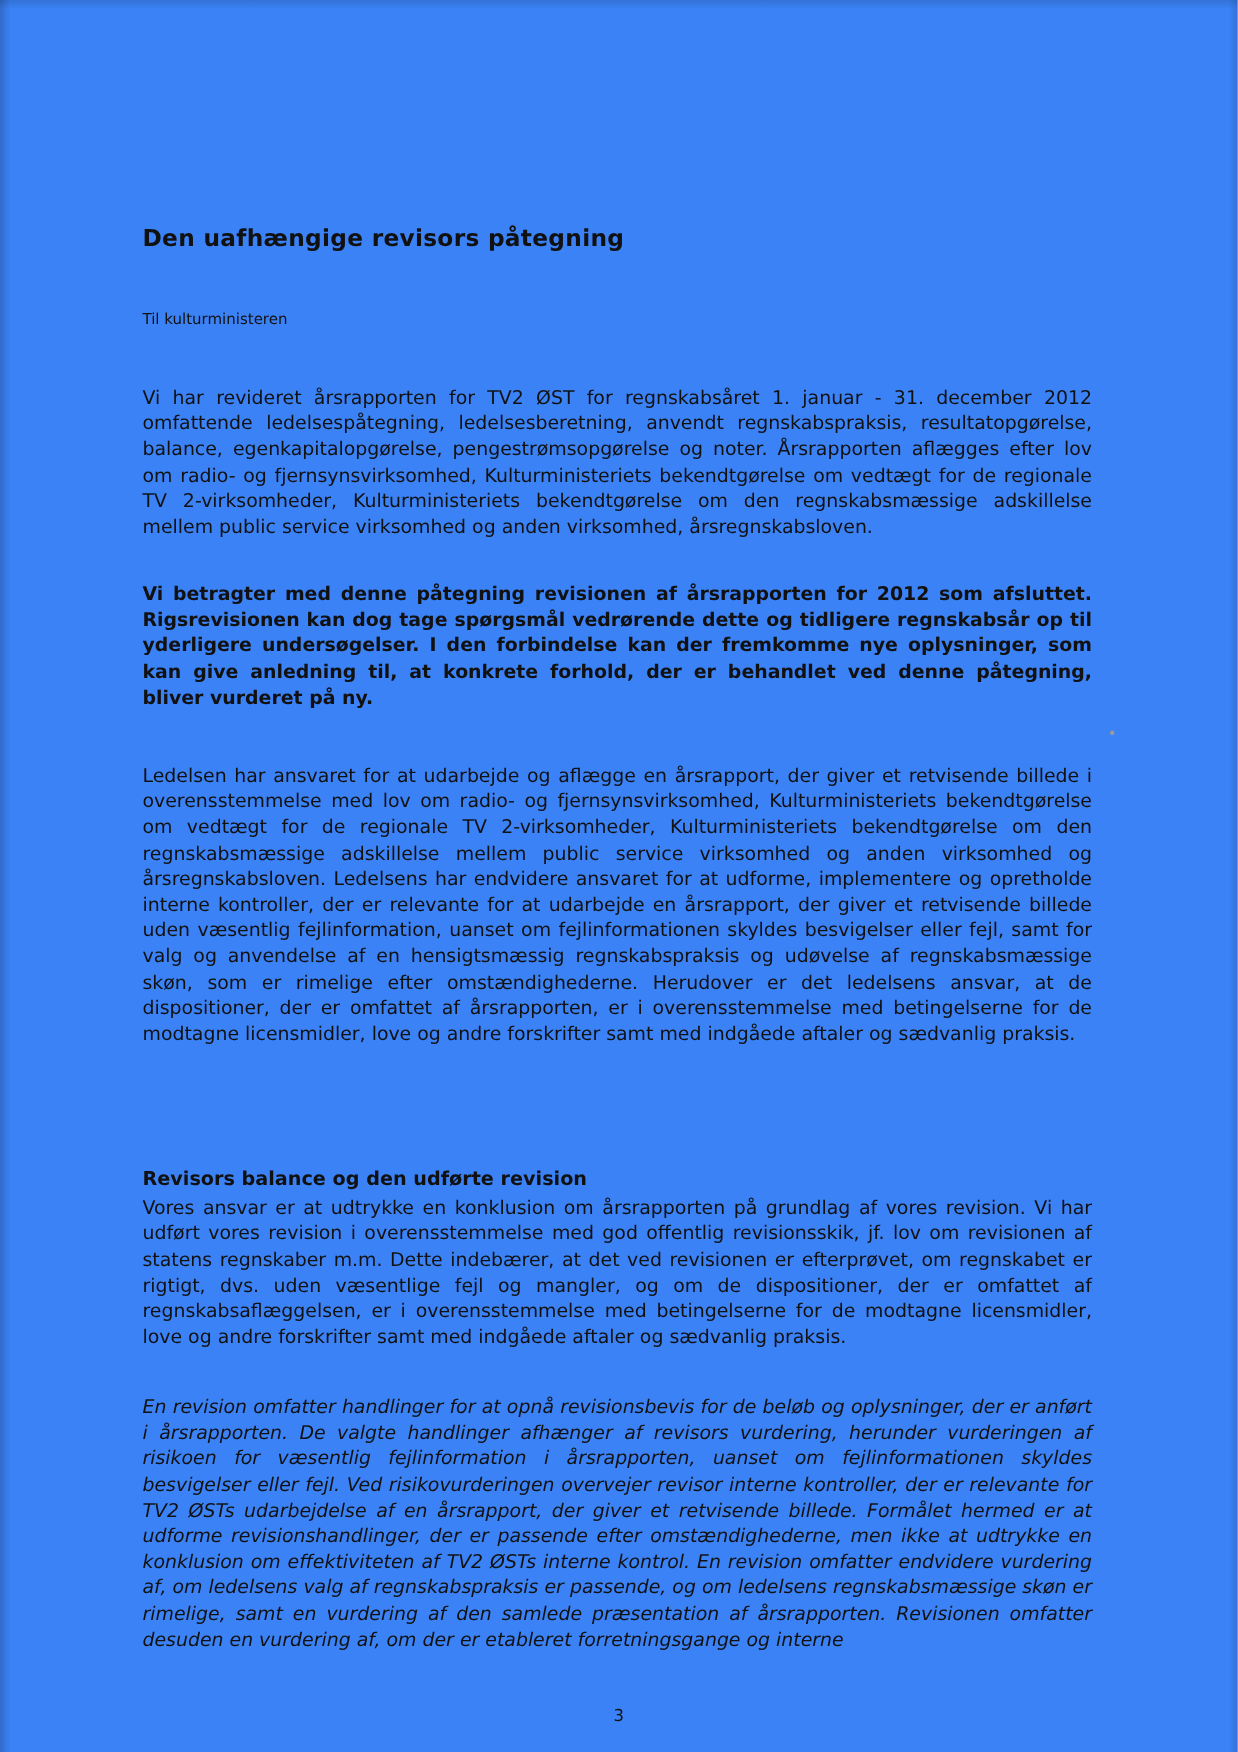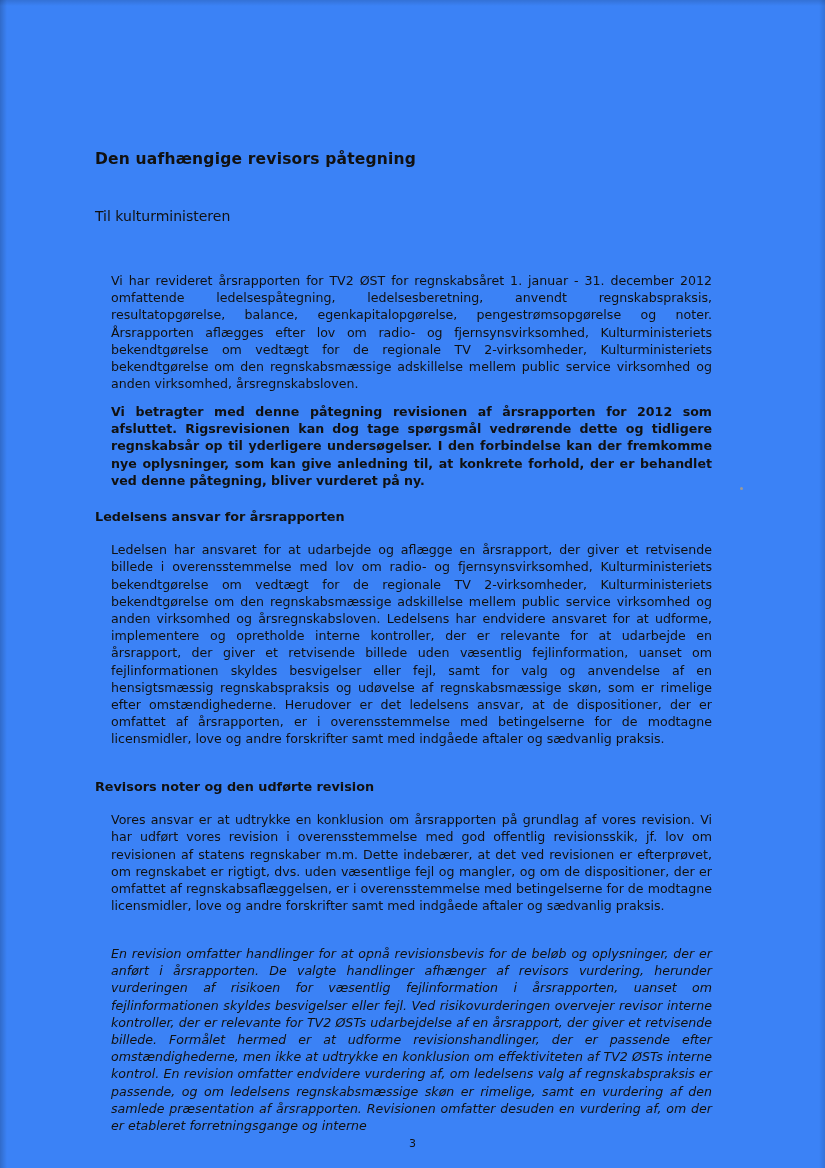--- a/index.html
+++ b/index.html
@@ -33,40 +33,40 @@
     position: absolute;
     top: 150px;
     left: 0;
     letter-spacing: 0.2px;
     color: #111;
   }
   .recipient {
     position: absolute;
     top: 208px;
     left: 0;
-    font-size: 14px;
+    font-size: 10px;
     color: #111;
   }
   .body-block {
     position: absolute;
     left: 0;
     width: 633px;
     font-size: 12.6px;
     line-height: 17.2px;
     text-align: justify;
     color: #111;
     hyphens: none;
   }
   .section-head {
     font-weight: bold;
     font-size: 12.8px;
     margin: 0 0 1px 0;
     text-align: left;
   }
-  .para { margin: 16px; }
+  .para { margin: 0; }
 
   #p1 { top: 256px; }
   #p2 { top: 387px; font-weight: bold; }
   #sec1 { top: 508px; }
   #sec2 { top: 778px; }
   #p5 { top: 929px; font-style: italic; }
 
   .page-number {
     position: absolute;
     bottom: 18px;
@@ -111,26 +111,25 @@
 
     <div class="body-block" id="p1">
       <p class="para">Vi har revideret årsrapporten for TV2 ØST for regnskabsåret 1. januar - 31. december 2012 omfattende ledelsespåtegning, ledelsesberetning, anvendt regnskabspraksis, resultatopgørelse, balance, egenkapitalopgørelse, pengestrømsopgørelse og noter. Årsrapporten aflægges efter lov om radio- og fjernsynsvirksomhed, Kulturministeriets bekendtgørelse om vedtægt for de regionale TV 2-virksomheder, Kulturministeriets bekendtgørelse om den regnskabsmæssige adskillelse mellem public service virksomhed og anden virksomhed, årsregnskabsloven.</p>
     </div>
 
     <div class="body-block" id="p2">
       <p class="para">Vi betragter med denne påtegning revisionen af årsrapporten for 2012 som afsluttet. Rigsrevisionen kan dog tage spørgsmål vedrørende dette og tidligere regnskabsår op til yderligere undersøgelser. I den forbindelse kan der fremkomme nye oplysninger, som kan give anledning til, at konkrete forhold, der er behandlet ved denne påtegning, bliver vurderet på ny.</p>
     </div>
 
     <div class="body-block" id="sec1">
-      <p class="section-head">Ledelsens ansvar for årsrapporten</p>
       <p class="para">Ledelsen har ansvaret for at udarbejde og aflægge en årsrapport, der giver et retvisende billede i overensstemmelse med lov om radio- og fjernsynsvirksomhed, Kulturministeriets bekendtgørelse om vedtægt for de regionale TV 2-virksomheder, Kulturministeriets bekendtgørelse om den regnskabsmæssige adskillelse mellem public service virksomhed og anden virksomhed og årsregnskabsloven. Ledelsens har endvidere ansvaret for at udforme, implementere og opretholde interne kontroller, der er relevante for at udarbejde en årsrapport, der giver et retvisende billede uden væsentlig fejlinformation, uanset om fejlinformationen skyldes besvigelser eller fejl, samt for valg og anvendelse af en hensigtsmæssig regnskabspraksis og udøvelse af regnskabsmæssige skøn, som er rimelige efter omstændighederne. Herudover er det ledelsens ansvar, at de dispositioner, der er omfattet af årsrapporten, er i overensstemmelse med betingelserne for de modtagne licensmidler, love og andre forskrifter samt med indgåede aftaler og sædvanlig praksis.</p>
     </div>
 
     <div class="body-block" id="sec2">
-      <p class="section-head">Revisors noter og den udførte revision</p>
+      <p class="section-head">Revisors balance og den udførte revision</p>
       <p class="para">Vores ansvar er at udtrykke en konklusion om årsrapporten på grundlag af vores revision. Vi har udført vores revision i overensstemmelse med god offentlig revisionsskik, jf. lov om revisionen af statens regnskaber m.m. Dette indebærer, at det ved revisionen er efterprøvet, om regnskabet er rigtigt, dvs. uden væsentlige fejl og mangler, og om de dispositioner, der er omfattet af regnskabsaflæggelsen, er i overensstemmelse med betingelserne for de modtagne licensmidler, love og andre forskrifter samt med indgåede aftaler og sædvanlig praksis.</p>
     </div>
 
     <div class="body-block" id="p5">
       <p class="para">En revision omfatter handlinger for at opnå revisionsbevis for de beløb og oplysninger, der er anført i årsrapporten. De valgte handlinger afhænger af revisors vurdering, herunder vurderingen af risikoen for væsentlig fejlinformation i årsrapporten, uanset om fejlinformationen skyldes besvigelser eller fejl. Ved risikovurderingen overvejer revisor interne kontroller, der er relevante for TV2 ØSTs udarbejdelse af en årsrapport, der giver et retvisende billede. Formålet hermed er at udforme revisionshandlinger, der er passende efter omstændighederne, men ikke at udtrykke en konklusion om effektiviteten af TV2 ØSTs interne kontrol. En revision omfatter endvidere vurdering af, om ledelsens valg af regnskabspraksis er passende, og om ledelsens regnskabsmæssige skøn er rimelige, samt en vurdering af den samlede præsentation af årsrapporten. Revisionen omfatter desuden en vurdering af, om der er etableret forretningsgange og interne</p>
     </div>
 
   </div>
 
   <div class="page-number">3</div>

